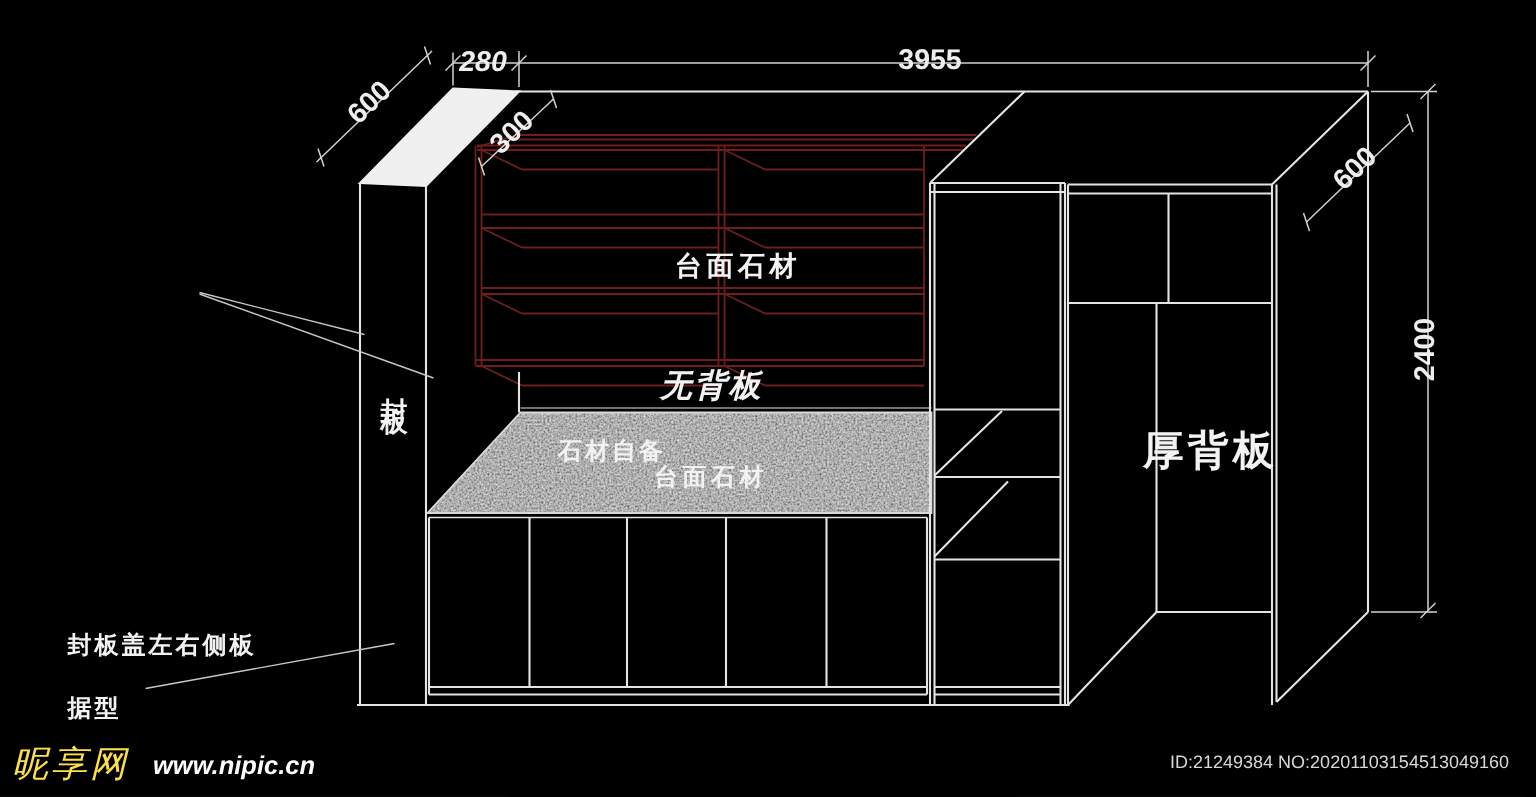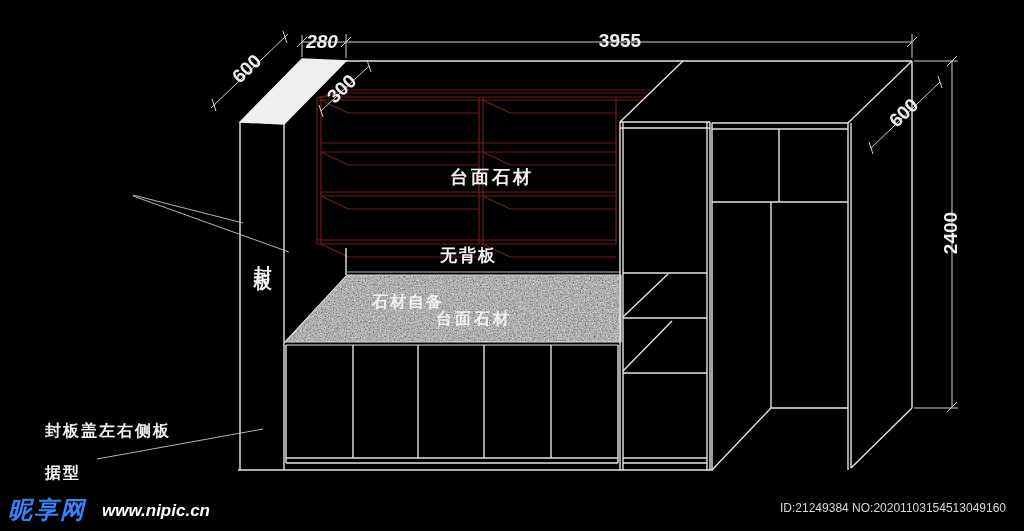--- a/index.html
+++ b/index.html
@@ -13,21 +13,21 @@
     font-family:"Liberation Sans", sans-serif;line-height:1.15;
   }
   .dim{
     position:absolute;color:#eeeeee;font-weight:bold;text-align:center;
     font-family:"Liberation Sans", sans-serif;white-space:nowrap;
   }
   .rot{transform-origin:center center;}
   .vert{
     writing-mode:vertical-rl;text-orientation:upright;letter-spacing:8px;
   }
-  .wm-name{font-style:italic;font-weight:bold;color:#3b82f6;}
+  .wm-name{font-style:italic;font-weight:normal;color:#fde047;}
   .wm-url{font-style:italic;font-weight:bold;color:#ffffff;}
   .wm-id{font-weight:normal;color:#d8d8d8;}
 </style>
 </head>
 <body>
 
 <div class="stage">
 
   <svg width="1024" height="531" viewBox="0 0 1024 531">
     <defs>
@@ -197,26 +197,27 @@
 
   <div class="dim rot" style="left:879px;top:102px;width:50px;font-size:19px;transform:rotate(-44deg);">600</div>
 
   <div class="dim rot" style="left:921px;top:222px;width:60px;font-size:19px;transform:rotate(-90deg);">2400</div>
 
 
   <div class="lbl vert" style="left:252px;top:250px;font-size:18px;height:70px;">封板</div>
 
   <div class="lbl" style="left:450px;top:167px;font-size:18px;letter-spacing:3px;">台面石材</div>
 
-  <div class="lbl" style="left:440px;top:246px;font-size:17px;letter-spacing:2px;">无背板</div>
+  <div class="lbl" style="left:440px;top:246px;font-size:21px;letter-spacing:2px;font-style:italic;">无背板</div>
 
   <div class="lbl" style="left:372px;top:293px;font-size:16px;letter-spacing:2px;">石材自备</div>
 
   <div class="lbl" style="left:436px;top:310px;font-size:16px;letter-spacing:3px;">台面石材</div>
 
+  <div class="lbl" style="left:762px;top:285px;font-size:27px;letter-spacing:3px;">厚背板</div>
 
   <div class="lbl" style="left:45px;top:422px;font-size:16px;letter-spacing:2px;">封板盖左右侧板</div>
 
   <div class="lbl" style="left:45px;top:464px;font-size:16px;letter-spacing:2px;">据型</div>
 
   <div class="lbl wm-name" style="left:8px;top:496px;font-size:24px;letter-spacing:2px;">昵享网</div>
 
   <div class="lbl wm-url" style="left:102px;top:501px;font-size:17px;">www.nipic.cn</div>
 
   <div class="lbl wm-id" style="right:18px;top:502px;font-size:12px;text-align:right;">ID:21249384 NO:20201103154513049160</div>

